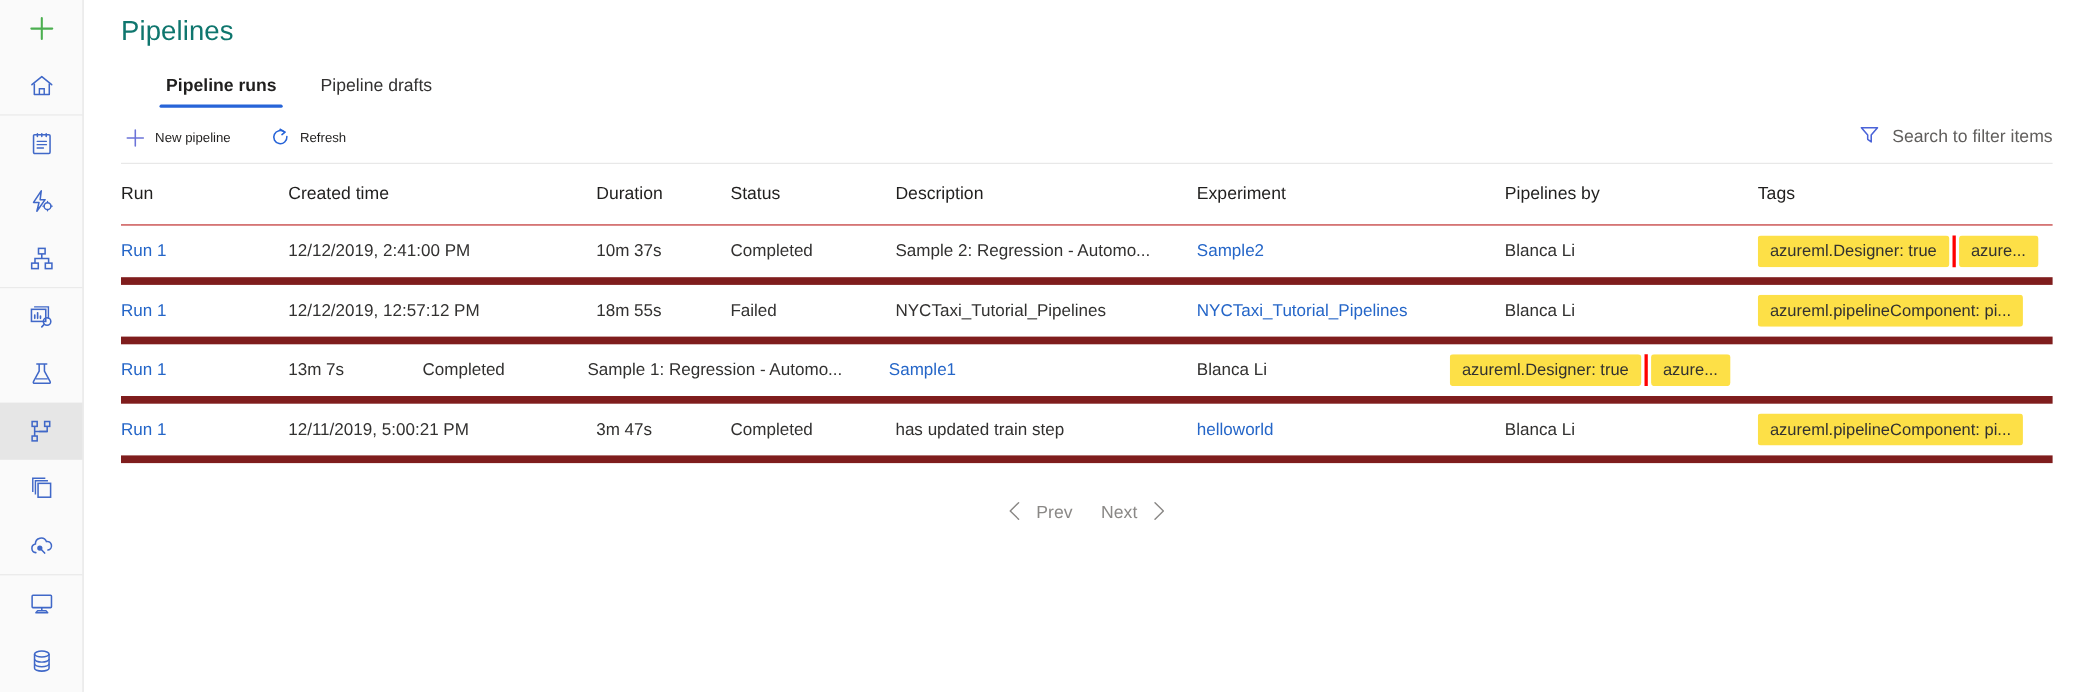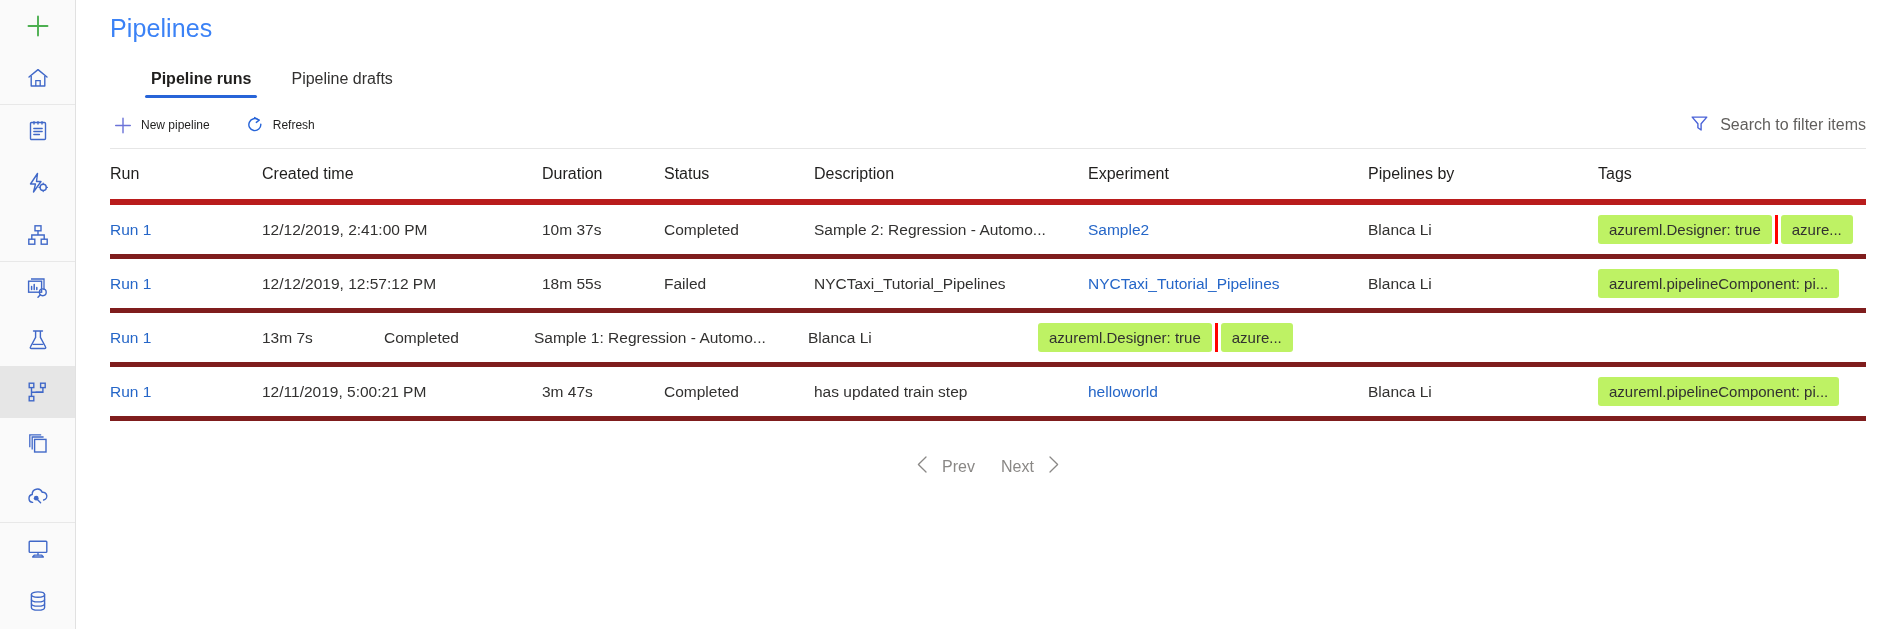--- a/index.html
+++ b/index.html
@@ -26,21 +26,21 @@
     width: 100%; height: 52px;
     display: flex; align-items: center; justify-content: center;
     cursor: pointer;
   }
   .side-item.selected { background: #e6e6e6; }
   .side-item svg { display: block; }
 
   
   .main { flex: 1 1 auto; min-width: 0; position: relative; }
   .page-title {
-    font-size: 25px; color: #3b82f6; font-weight: 400;
+    font-size: 25px; color: #0f766e; font-weight: 400;
     padding: 14px 0 0 34px; letter-spacing: 0.1px;
   }
 
   .tabs { display: flex; gap: 0; padding: 0 0 0 34px; margin-top: 27px; }
   .tab {
     font-size: 16px; color: #323130; padding: 0 6px 10px 6px;
     margin-right: 28px; cursor: pointer; position: relative;
   }
   .tab.active { font-weight: 700; color: #201f1e; margin-left: 35px; }
   .tab.active::after {
@@ -63,40 +63,40 @@
 
   .tb-divider {
     height: 1px; background: #e6e6e6;
     margin: 0 34px 0 34px;
   }
 
   
   .table { padding: 0 34px 0 34px; }
   .trow {
     display: flex; align-items: center;
-    border-bottom: 5px solid #7f1d1d;
+    border-bottom: 7px solid #7f1d1d;
     height: 54px;
     font-size: 15.5px; color: #323130;
   }
   .thead {
-    height: 56px; border-bottom: 6px solid #b91c1c;
+    height: 56px; border-bottom: 1px solid #b91c1c;
     font-size: 16px; color: #201f1e; justify-content: center;
   }
   .c-run   { flex: 0 0 152px; }
   .c-time  { flex: 0 0 280px; }
   .c-dur   { flex: 0 0 122px; }
   .c-stat  { flex: 0 0 150px; }
   .c-desc  { flex: 0 0 274px; white-space: nowrap; overflow: hidden; text-overflow: ellipsis; }
   .c-exp   { flex: 0 0 280px; white-space: nowrap; overflow: hidden; text-overflow: ellipsis; }
   .c-sub   { flex: 0 0 230px; }
   .c-tags  { flex: 1 1 auto; min-width: 0; display: flex; align-items: center; gap: 9px; overflow: hidden; }
   .link { color: #2566c8; cursor: pointer; }
 
   .tag {
-    background: #bef264; color: #323130;
+    background: #fde047; color: #323130;
     border-radius: 3px; font-size: 15px;
     padding: 6px 11px; white-space: nowrap;
     max-width: 100%; overflow: hidden; text-overflow: ellipsis;
   }
   .tag-wrap { position: relative; display: inline-flex; }
   .tag-wrap.hl { outline: 3px solid #ff0000; outline-offset: 3px; }
 
   
   .pager {
     display: flex; align-items: flex-end; justify-content: center;
@@ -327,20 +327,21 @@
               <span class="tag">azureml.pipelineComponent: pi...</span>
             </span>
         </div>
       </div>
 
       <div class="trow">
         <div class="c-run"><span class="link">Run 1</span></div>
         <div class="c-dur">13m 7s</div>
         <div class="c-stat">Completed</div>
         <div class="c-desc">Sample 1: Regression - Automo...</div>
+        <div class="c-exp"><span class="link">Sample1</span></div>
         <div class="c-sub">Blanca Li</div>
         <div class="c-tags">
           <span class="tag-wrap hl">
               <span class="tag">azureml.Designer: true</span>
             </span>
           <span class="tag-wrap">
               <span class="tag">azure...</span>
             </span>
         </div>
       </div>

